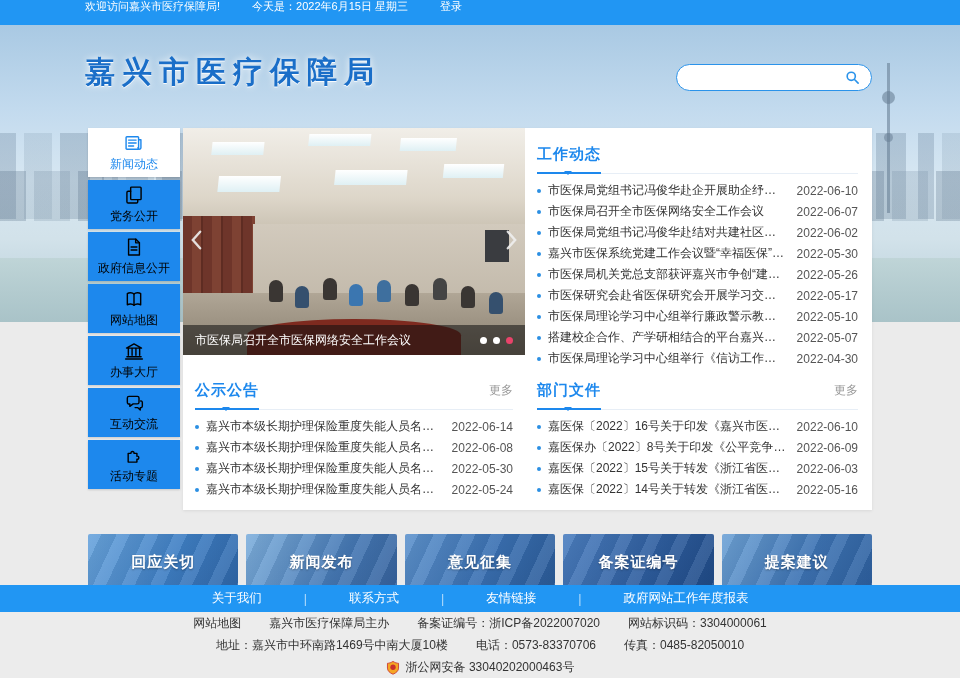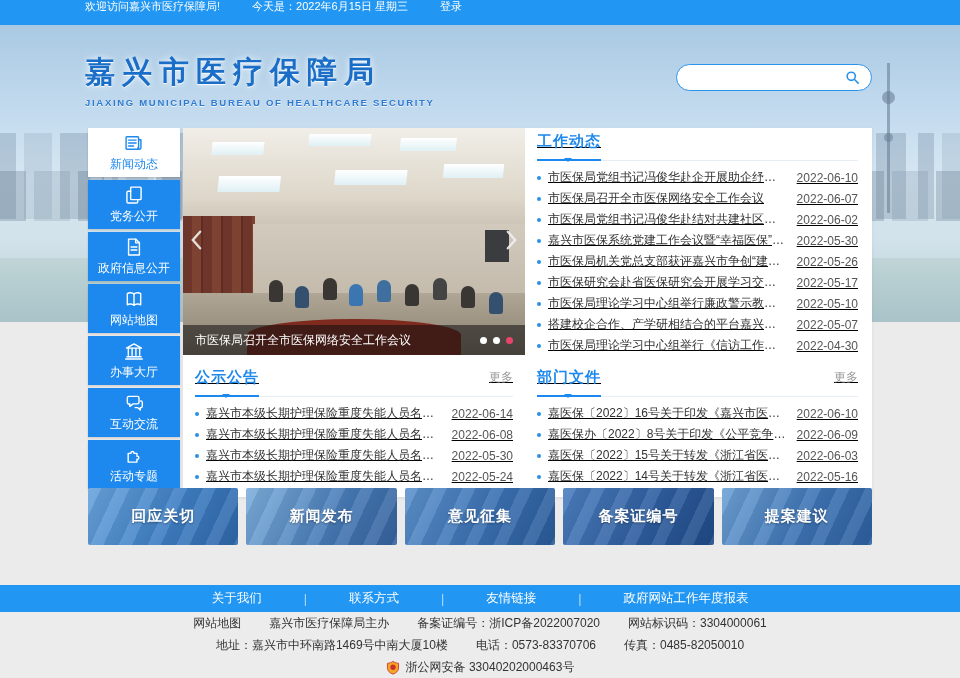--- a/index.html
+++ b/index.html
@@ -34,28 +34,28 @@
     text-shadow:0 1px 0 rgba(255,255,255,.7);}
   .search{position:absolute;right:88px;top:39px;width:196px;height:27px;background:#fff;border:1px solid #2b93ea;
     border-radius:14px;display:flex;align-items:center;}
   .search input{flex:1;min-width:0;height:100%;border:none;outline:none;background:transparent;border-radius:14px;
     padding:0 6px 0 14px;font-size:12px;color:#333;}
   .search .mag{color:#2b93ea;margin-right:11px;display:flex;cursor:pointer;}
 
   
   .content{position:absolute;left:88px;top:128px;width:784px;}
   .sidebar{position:absolute;left:0;top:0;width:92px;display:flex;flex-direction:column;gap:3px;}
-  .side-item{height:49px;background:var(--sideblue);color:#ffffff;display:flex;flex-direction:column;align-items:center;
+  .side-item{height:49px;background:var(--sideblue);color:#000000;display:flex;flex-direction:column;align-items:center;
     justify-content:center;gap:3px;font-size:12px;cursor:pointer;box-shadow:0 1px 2px rgba(0,0,0,.15);}
   .side-item.active{background:#ffffff;color:var(--sideblue);}
   .side-item .icon{display:flex;}
 
   .main{margin-left:95px;background:#fff;padding-bottom:10px;box-shadow:0 1px 3px rgba(0,0,0,.08);}
   .row1{display:flex;align-items:flex-start;}
-  .row2{display:flex;align-items:flex-start;margin-top:6px;text-decoration:underline;}
+  .row2{display:flex;align-items:flex-start;margin-top:6px;}
 
   
   .carousel{position:relative;flex:none;width:342px;height:227px;overflow:hidden;background:#8d8678;cursor:pointer;}
   .cr-ceiling{position:absolute;top:0;left:0;right:0;height:100px;background:linear-gradient(180deg,#f1eee8 0%,#ddd6c9 70%,#cbc3b4 100%);}
   .cr-lights{position:absolute;top:0;left:0;right:0;height:96px;transform:skewX(-6deg);
     background-image:linear-gradient(#ffffff,#dff0f4),linear-gradient(#ffffff,#dff0f4),linear-gradient(#ffffff,#dff0f4),
       linear-gradient(#ffffff,#dff0f4),linear-gradient(#ffffff,#dff0f4),linear-gradient(#ffffff,#dff0f4);
     background-repeat:no-repeat;
     background-size:52px 13px,62px 12px,56px 13px,62px 16px,72px 15px,60px 14px;
     background-position:26px 14px,122px 6px,214px 10px,36px 48px,152px 42px,260px 36px;}
@@ -70,37 +70,37 @@
   .arrow.left{left:7px;}.arrow.right{right:7px;}
   .caption{position:absolute;bottom:0;left:0;right:0;height:30px;background:rgba(15,15,15,.55);color:#fff;
     display:flex;align-items:center;gap:8px;padding:0 12px;font-size:12px;}
   .caption .txt{flex:1;white-space:nowrap;overflow:hidden;text-overflow:ellipsis;}
   .dots{display:flex;gap:6px;}
   .dot{width:7px;height:7px;border-radius:50%;background:#fff;cursor:pointer;}
   .dot.active{background:var(--dotactive);}
 
   
   .col{min-width:0;}
-  .news-col{flex:1;padding:0 14px 0 12px;text-decoration:underline;}
+  .news-col{flex:1;padding:13px 14px 0 12px;}
   .notices-col{flex:none;width:342px;padding:2px 12px 0 12px;}
   .files-col{flex:1;padding:2px 14px 0 12px;}
   .sec-head{position:relative;display:flex;align-items:center;justify-content:space-between;
     padding:4px 0 9px;border-bottom:1px solid #e7eef6;}
   .sec-title{color:var(--sideblue);font-size:15px;font-weight:bold;letter-spacing:1px;}
   .sec-head::after{content:"";position:absolute;left:0;bottom:-1px;width:64px;height:2px;background:var(--sideblue);}
   .sec-head::before{content:"";position:absolute;left:27px;bottom:-6px;border:4px solid transparent;border-top-color:var(--sideblue);}
   .more{color:#999;font-size:12px;text-decoration:none;cursor:pointer;}
   .list{padding-top:6px;}
   .item-row{display:flex;align-items:center;height:21px;cursor:pointer;}
   .item-row .bullet{flex:none;width:4px;height:4px;border-radius:50%;background:#2b8fe3;margin-right:7px;}
   .item-row .txt{flex:1;min-width:0;font-size:12px;color:#333;white-space:nowrap;overflow:hidden;text-overflow:ellipsis;}
   .item-row .date{flex:none;margin-left:10px;font-size:12px;color:#555;}
 
   
-  .banners{position:absolute;left:88px;top:488px;width:784px;display:flex;gap:8px;}
+  .banners{position:absolute;left:88px;top:534px;width:784px;display:flex;gap:8px;}
   .banner{position:relative;flex:1;height:57px;display:flex;align-items:center;justify-content:center;overflow:hidden;
     color:#fff;font-size:15px;font-weight:bold;letter-spacing:1px;text-decoration:none;cursor:pointer;border-radius:2px;}
   .banner::after{content:"";position:absolute;inset:0;
     background:repeating-linear-gradient(115deg,rgba(255,255,255,.09) 0 12px,rgba(0,0,0,.06) 12px 26px);}
   .banner span{position:relative;z-index:1;text-shadow:0 1px 2px rgba(0,0,0,.35);}
   .banner:nth-child(1){background:linear-gradient(120deg,#6aa5dd,#3f7fc4 55%,#2f66a8);}
   .banner:nth-child(2){background:linear-gradient(120deg,#7fb0dd,#4679b5 60%,#35619c);}
   .banner:nth-child(3){background:linear-gradient(120deg,#5e93cd,#3a70b2 55%,#2a5a97);}
   .banner:nth-child(4){background:linear-gradient(120deg,#4c7fc0,#2d5c9d 60%,#1f4a86);}
   .banner:nth-child(5){background:linear-gradient(120deg,#6fa3d6,#3e74b4 55%,#2d5f9e);}
@@ -130,21 +130,20 @@
     </div>
   </div>
 
   <div class="hero">
     <div class="sky1"></div>
     <div class="sky2"></div>
     <div class="water"></div>
     <div class="tower"></div>
     <div class="brand">
       <h1>嘉兴市医疗保障局</h1>
-      <div class="subtitle">JIAXING MUNICIPAL BUREAU OF HEALTHCARE SECURITY</div>
     </div>
     <div class="search">
       <input value="" style="">
       <span class="mag">
         <svg width="15" height="15" viewBox="0 0 24 24" fill="none" stroke="currentColor" stroke-width="2.6" stroke-linecap="round">
             <circle cx="10" cy="10" r="6.5"></circle>
             <line x1="15.2" y1="15.2" x2="21" y2="21"></line>
           </svg>
       </span>
     </div>

